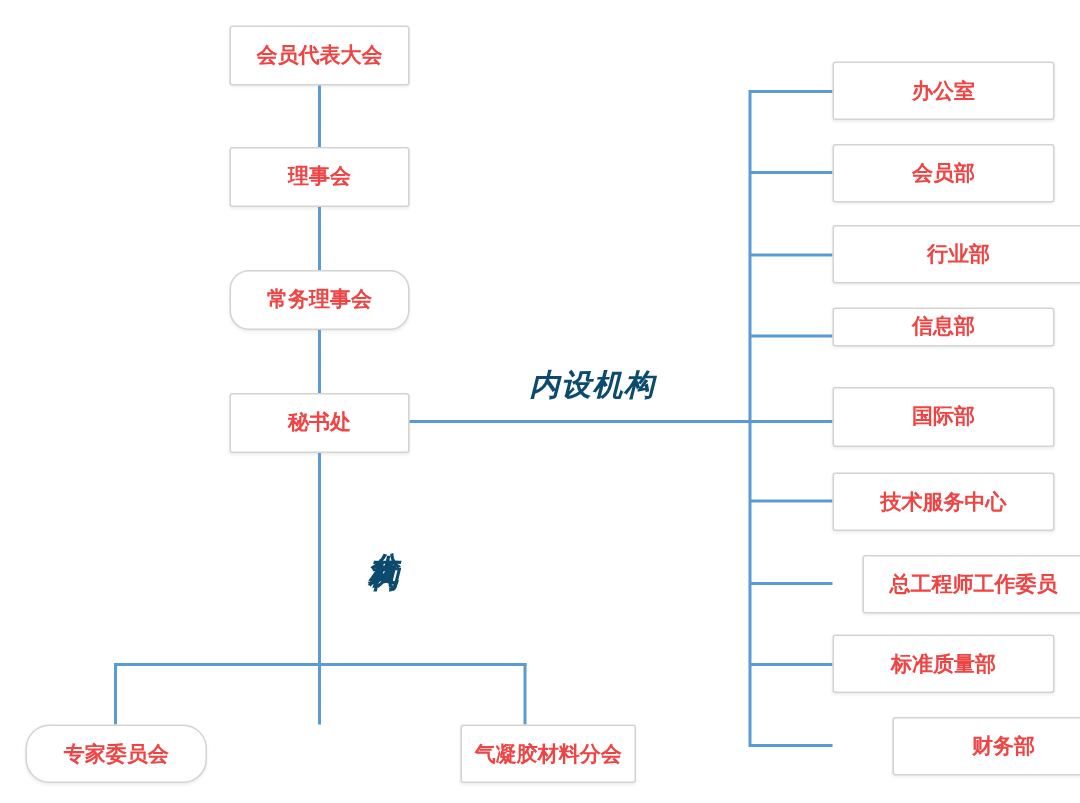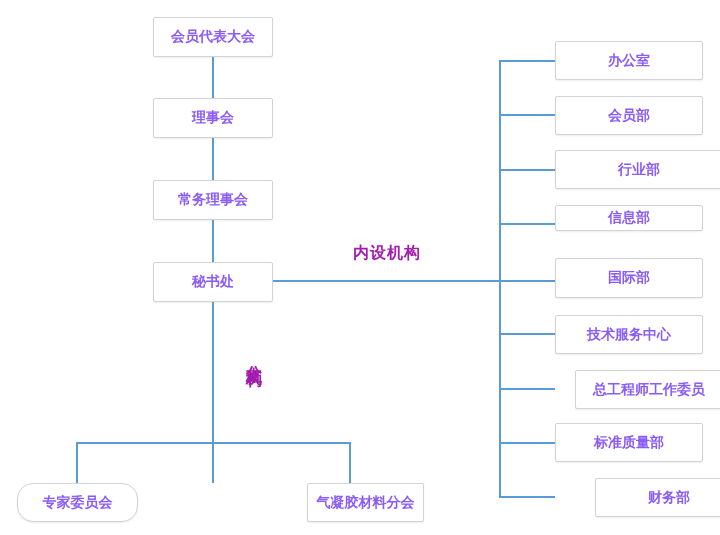--- a/index.html
+++ b/index.html
@@ -20,49 +20,50 @@
     box-sizing: border-box;
     background: #ffffff;
     border: 1px solid #d3d3d3;
     border-radius: 2px;
     box-shadow: 0 1px 2px rgba(0,0,0,0.07);
     display: flex;
     align-items: center;
     justify-content: center;
     font-size: 14px;
     font-weight: bold;
-    color: #8b5cf6;
+    color: #ef4444;
     white-space: nowrap;
   }
   .hline, .vline {
     position: absolute;
     background: #5b9bd5;
   }
   .hline { height: 2px; }
   .vline { width: 2px; }
   .group-label {
     position: absolute;
-    font-size: 16px;
+    font-size: 20px;
     font-weight: bold;
-    color: #a21caf;
+    color: #0c4a6e;
     letter-spacing: 1px;
+    font-style: italic;
   }
   .group-label.vertical {
     writing-mode: vertical-rl;
     letter-spacing: 2px;
   }
 </style>
 </head>
 <body>
 
 <div class="canvas">
 
   <div class="node" style="left:153px; top:17px;  width:120px; height:40px;">会员代表大会</div>
   <div class="node" style="left:153px; top:98px;  width:120px; height:40px;">理事会</div>
-  <div class="node" style="left:153px; top:180px; width:120px; height:40px;">常务理事会</div>
+  <div class="node" style="left:153px; top:180px; width:120px; height:40px;border-radius:13px;">常务理事会</div>
   <div class="node" style="left:153px; top:262px; width:120px; height:40px;">秘书处</div>
 
   <div class="vline" style="left:212px; top:57px;  height:41px;"></div>
   <div class="vline" style="left:212px; top:138px; height:42px;"></div>
   <div class="vline" style="left:212px; top:220px; height:42px;"></div>
   <div class="vline" style="left:212px; top:302px; height:181px;"></div>
 
   <div class="hline" style="left:273px; top:280px; width:282px;"></div>
 
   <div class="group-label" style="left:353px; top:243px;">内设机构</div>

